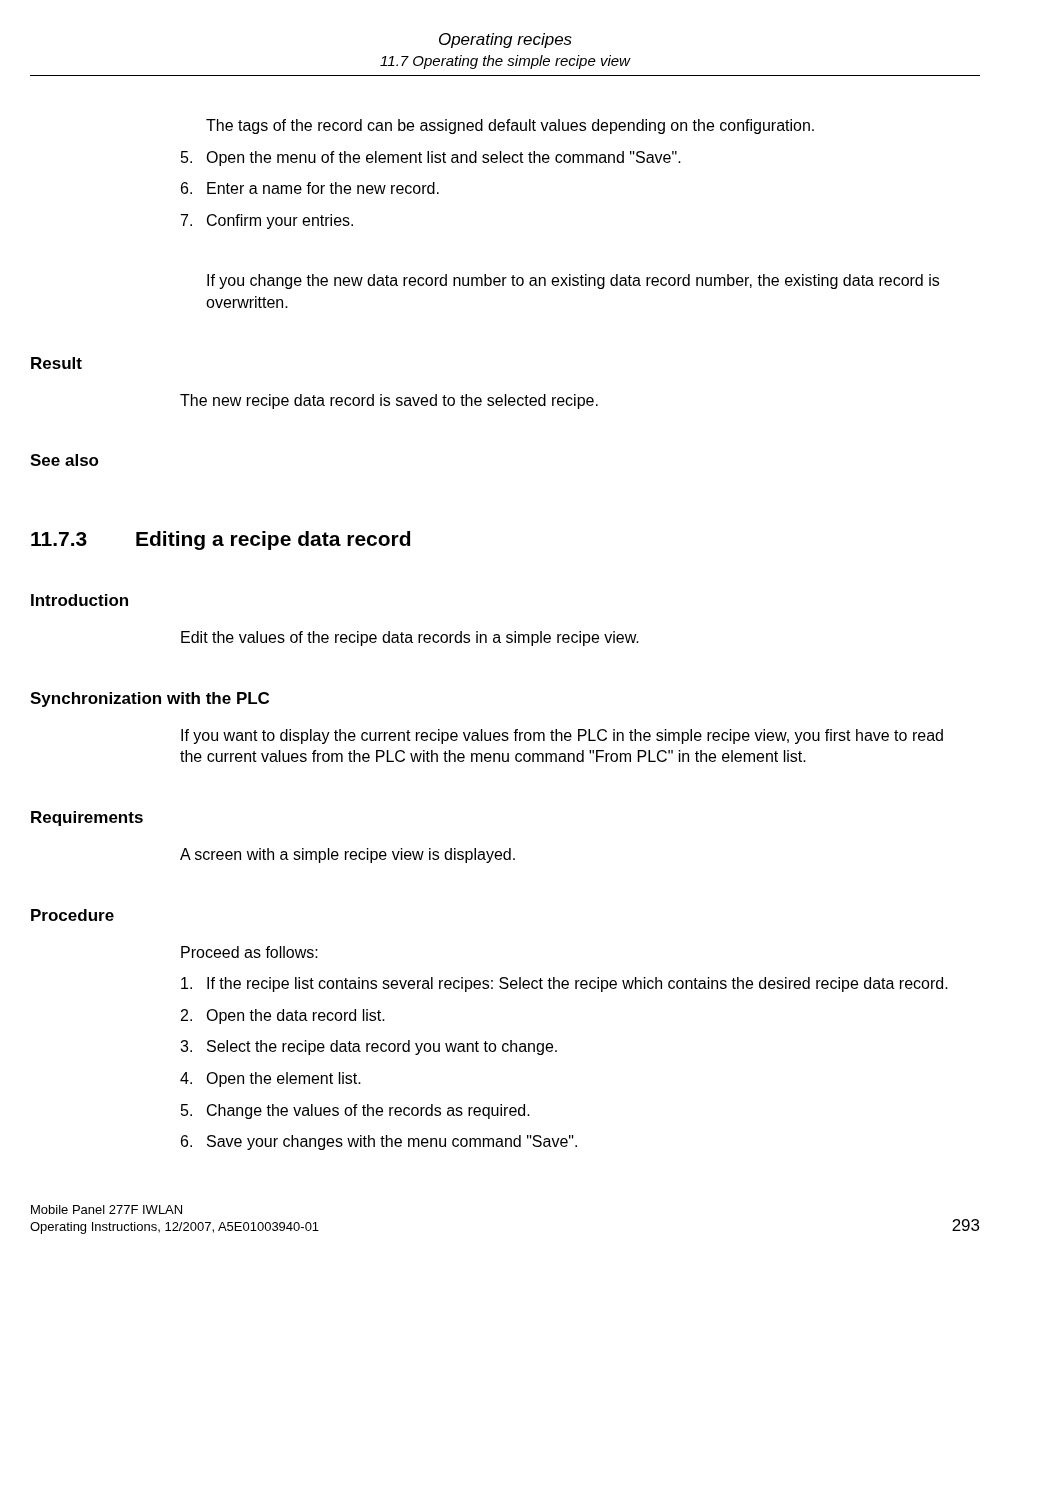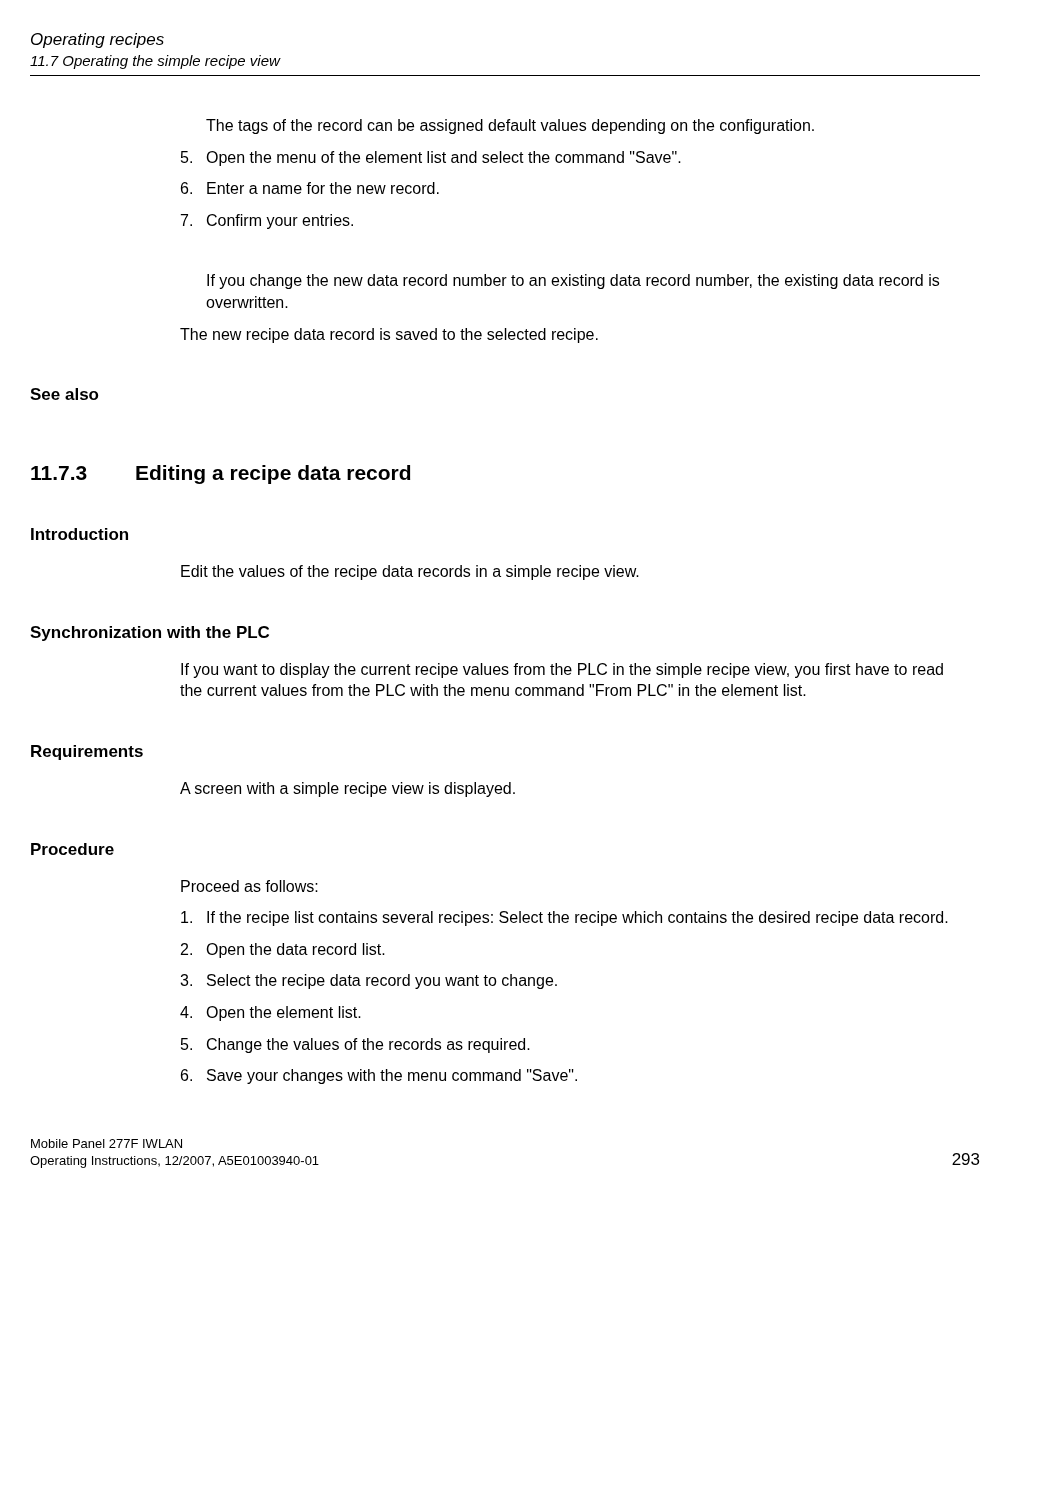--- a/index.html
+++ b/index.html
@@ -9,21 +9,21 @@
     }
     body {
       font-family: Arial, Helvetica, sans-serif;
       font-size: 16px;
       color: #000;
       background: #fff;
       width: 1040px;
       padding: 30px 60px 20px 30px;
     }
     .header {
-      text-align: left;
+      text-align: center;
       font-style: italic;
       margin-bottom: 4px;
     }
     .header-title {
       font-size: 17px;
     }
     .header-subtitle {
       font-size: 15px;
       margin-top: 2px;
     }
@@ -121,20 +121,21 @@
     <div class="list-text">Enter a name for the new record.</div>
   </div>
 
   <div class="list-item">
     <div class="list-num">7.</div>
     <div class="list-text">Confirm your entries.</div>
   </div>
 
   <div class="sub-para">If you change the new data record number to an existing data record number, the existing data record is overwritten.</div>
 
+  <div class="section-label outer-label">Result</div>
   <div class="para">The new recipe data record is saved to the selected recipe.</div>
 
   <div class="section-label outer-label">See also</div>
 
   <div class="section-heading outer-label">
     <div class="section-number">11.7.3</div>
     <div class="section-title">Editing a recipe data record</div>
   </div>
 
   <div class="section-label outer-label">Introduction</div>

